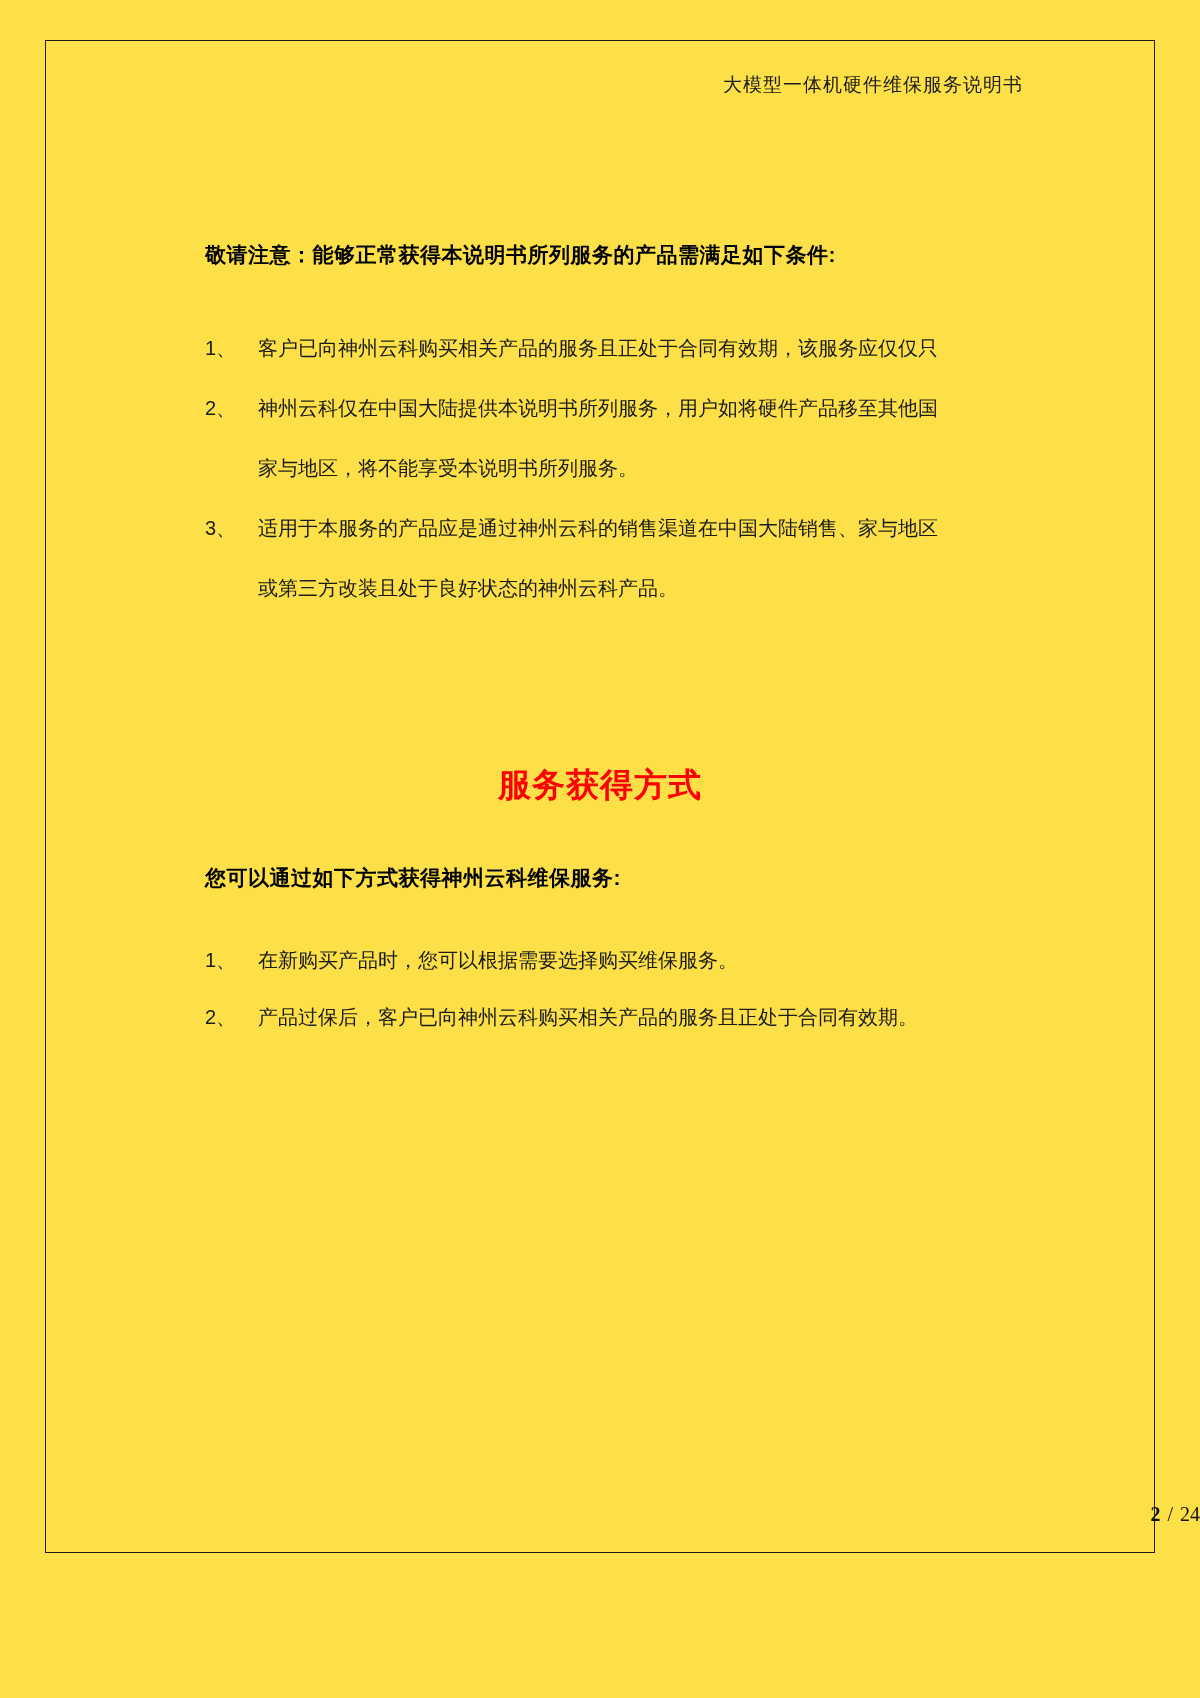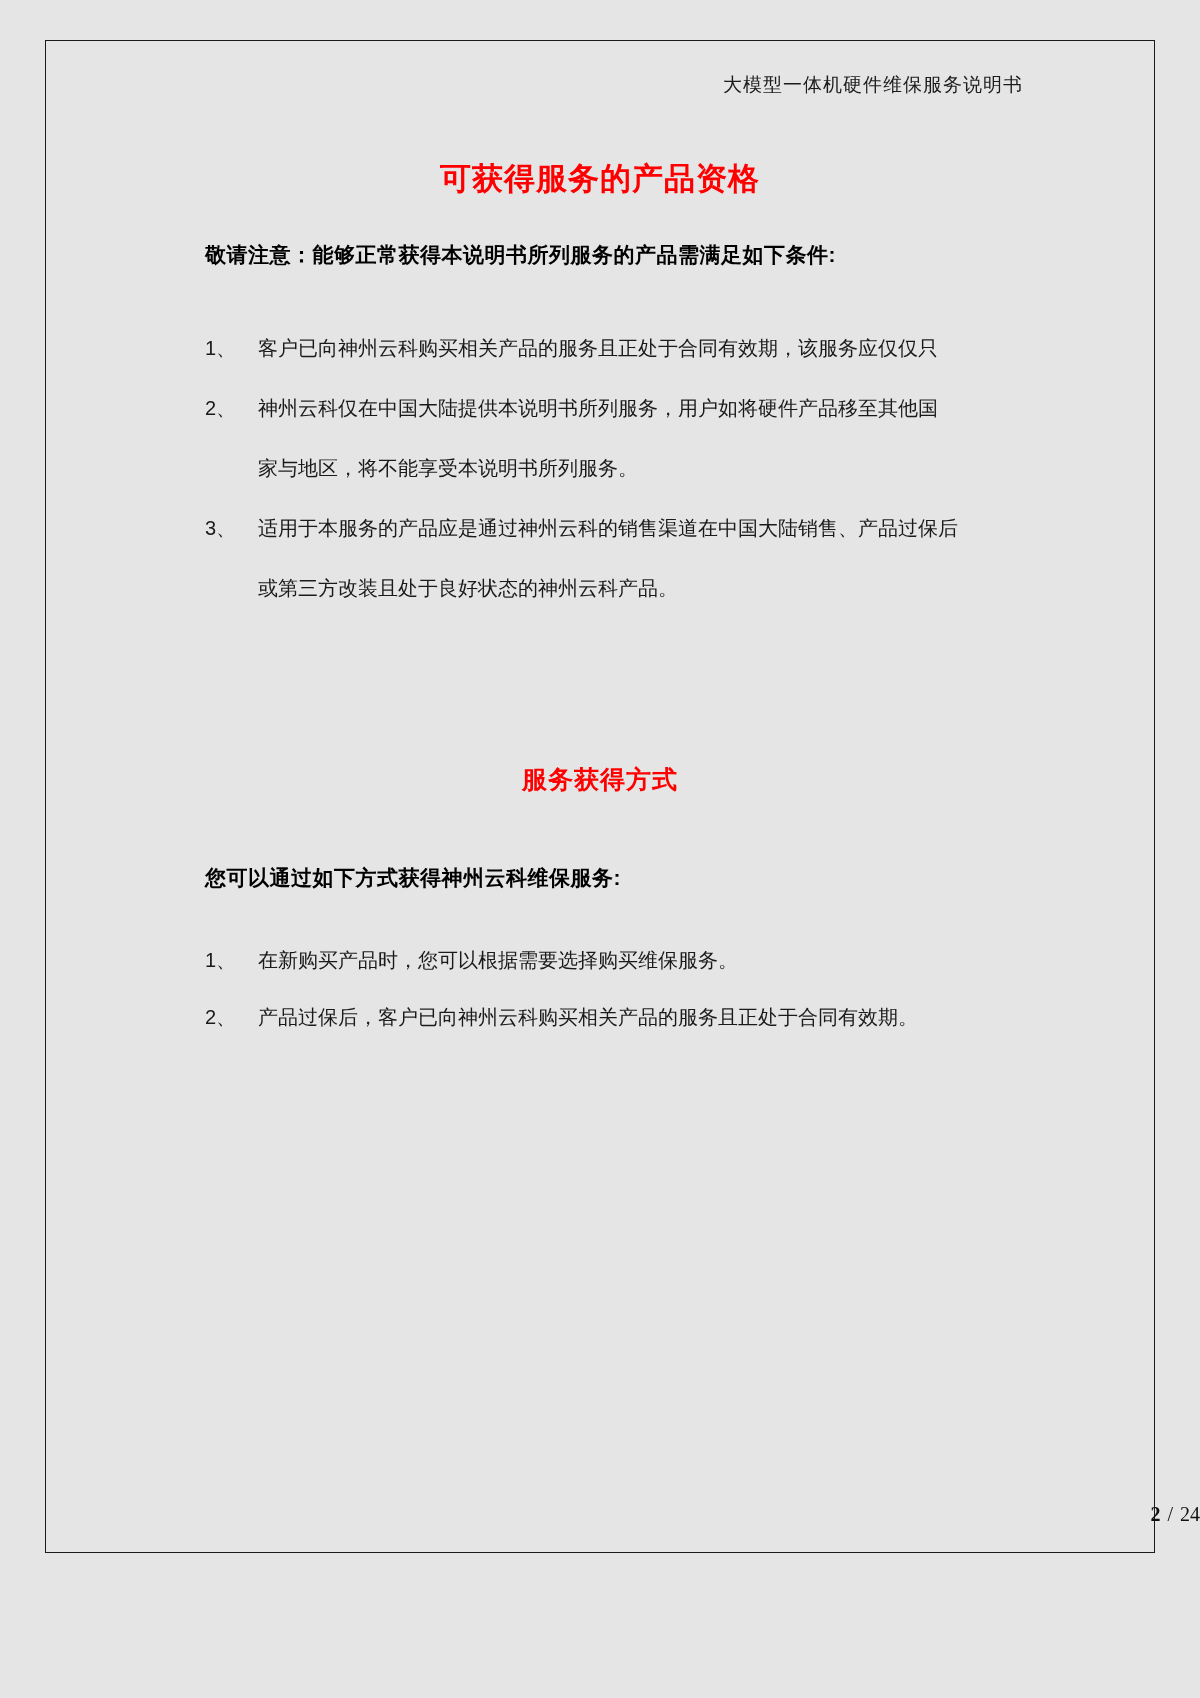--- a/index.html
+++ b/index.html
@@ -3,21 +3,21 @@
 <meta charset="utf-8">
 <style>
   * { margin: 0; padding: 0; box-sizing: border-box; }
   html, body { background: #ffffff; }
   body { font-family: "Liberation Sans", sans-serif; }
 
   .page {
     position: relative;
     width: 1200px;
     height: 1698px;
-    background: #e5e5e5;
+    background: #fde047;
     overflow: hidden;
     margin: 0 auto;
   }
 
   .border-frame {
     position: absolute;
     top: 40px; left: 45px; right: 45px; bottom: 145px;
     border: 1px solid #1a1a1a;
     pointer-events: none;
   }
@@ -33,21 +33,21 @@
 
   .section-title {
     position: absolute;
     left: 0; width: 100%;
     text-align: center;
     color: #ff0000;
     font-weight: bold;
     letter-spacing: 1px;
   }
   .section-title.s1 { top: 158px; font-size: 31px; }
-  .section-title.s2 { top: 763px; font-size: 25px; text-align: center; }
+  .section-title.s2 { top: 763px; font-size: 33px; text-align: center; }
 
   .intro {
     position: absolute;
     left: 205px;
     font-size: 21px;
     font-weight: bold;
     color: #000000;
     letter-spacing: 0.5px;
   }
   .intro.i1 { top: 241px; }
@@ -86,42 +86,41 @@
 </style>
 </head>
 <body>
 
 <div class="page">
 
   <div class="border-frame"></div>
 
   <div class="doc-header">大模型一体机硬件维保服务说明书</div>
 
-  <div class="section-title s1">可获得服务的产品资格</div>
 
   <div class="intro i1">敬请注意：能够正常获得本说明书所列服务的产品需满足如下条件:</div>
 
   <div class="list l1">
     <div class="item">
       <span class="num">1、</span>
       <span class="lines">
         <div class="line">客户已向神州云科购买相关产品的服务且正处于合同有效期，该服务应仅仅只</div>
       </span>
     </div>
     <div class="item">
       <span class="num">2、</span>
       <span class="lines">
         <div class="line">神州云科仅在中国大陆提供本说明书所列服务，用户如将硬件产品移至其他国</div>
         <div class="line">家与地区，将不能享受本说明书所列服务。</div>
       </span>
     </div>
     <div class="item">
       <span class="num">3、</span>
       <span class="lines">
-        <div class="line">适用于本服务的产品应是通过神州云科的销售渠道在中国大陆销售、产品过保后</div>
+        <div class="line">适用于本服务的产品应是通过神州云科的销售渠道在中国大陆销售、家与地区</div>
         <div class="line">或第三方改装且处于良好状态的神州云科产品。</div>
       </span>
     </div>
   </div>
 
   <div class="section-title s2">服务获得方式</div>
 
   <div class="intro i2">您可以通过如下方式获得神州云科维保服务:</div>
 
   <div class="list l2">

